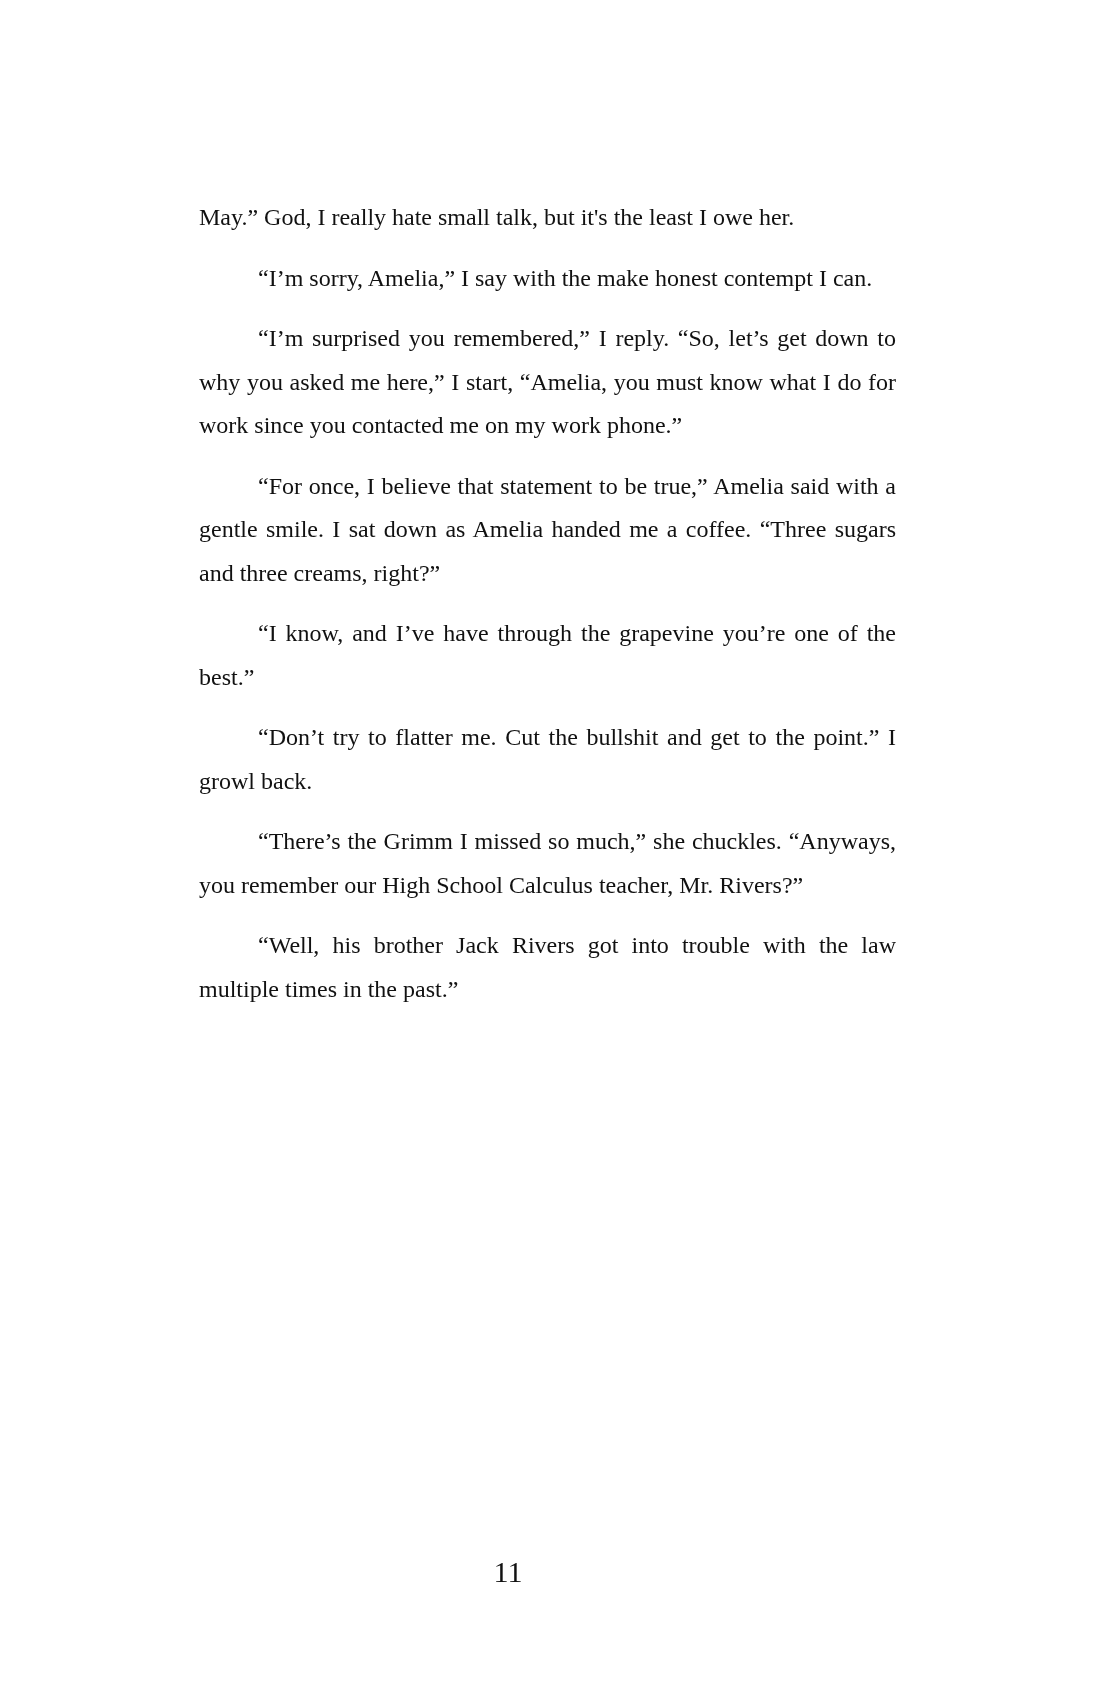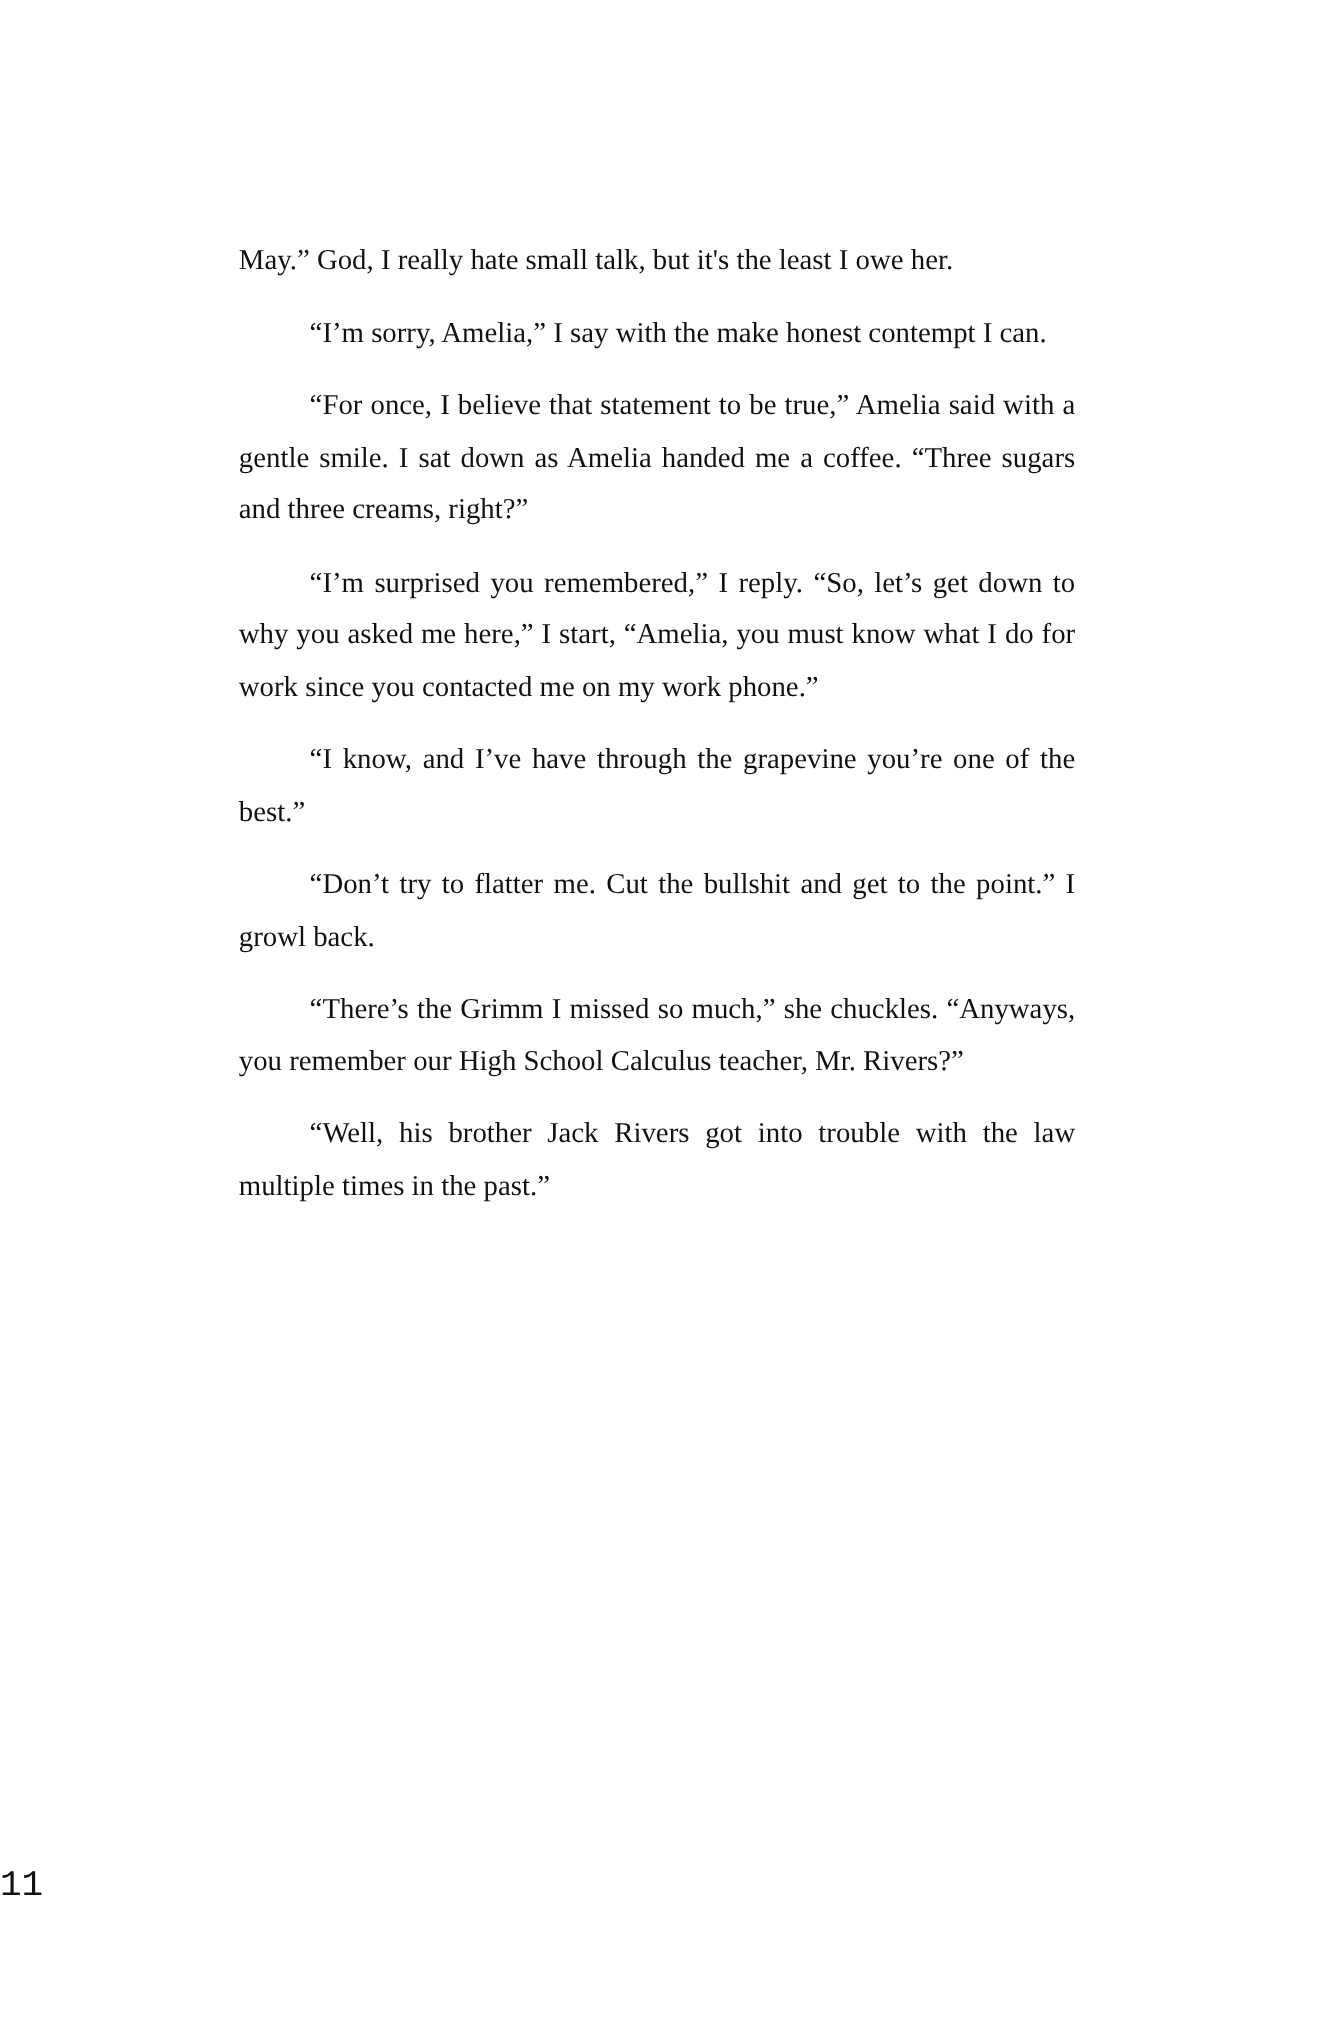--- a/index.html
+++ b/index.html
@@ -28,33 +28,32 @@
       margin: 0 0 17px 0;
     }
     .para.indent {
       text-indent: 59px;
     }
     .page-number {
       position: absolute;
       left: 0;
       width: 1016px;
       top: 1554px;
-      text-align: left;
+      text-align: center;
       font-size: 30px;
       line-height: 36px;
-      font-family: Liberation Mono, monospace;
     }
   </style>
 </head>
 <body>
 
 <div class="page">
   <p class="para">May.” God, I really hate small talk, but it's the least I owe her.</p>
   <p class="para indent">“I’m sorry, Amelia,” I say with the make honest contempt I can.</p>
+  <p class="para indent">“I’m surprised you remembered,” I reply. “So, let’s get down to why you asked me here,” I start, “Amelia, you must know what I do for work since you contacted me on my work phone.”</p>
   <p class="para indent">“For once, I believe that statement to be true,” Amelia said with a gentle smile. I sat down as Amelia handed me a coffee. “Three sugars and three creams, right?”</p>
-  <p class="para indent">“I’m surprised you remembered,” I reply. “So, let’s get down to why you asked me here,” I start, “Amelia, you must know what I do for work since you contacted me on my work phone.”</p>
   <p class="para indent">“I know, and I’ve have through the grapevine you’re one of the best.”</p>
   <p class="para indent">“Don’t try to flatter me. Cut the bullshit and get to the point.” I growl back.</p>
   <p class="para indent">“There’s the Grimm I missed so much,” she chuckles. “Anyways, you remember our High School Calculus teacher, Mr. Rivers?”</p>
   <p class="para indent">“Well, his brother Jack Rivers got into trouble with the law multiple times in the past.”</p>
 </div>
 
 <div class="page-number">11</div>
 
 </body></html>

